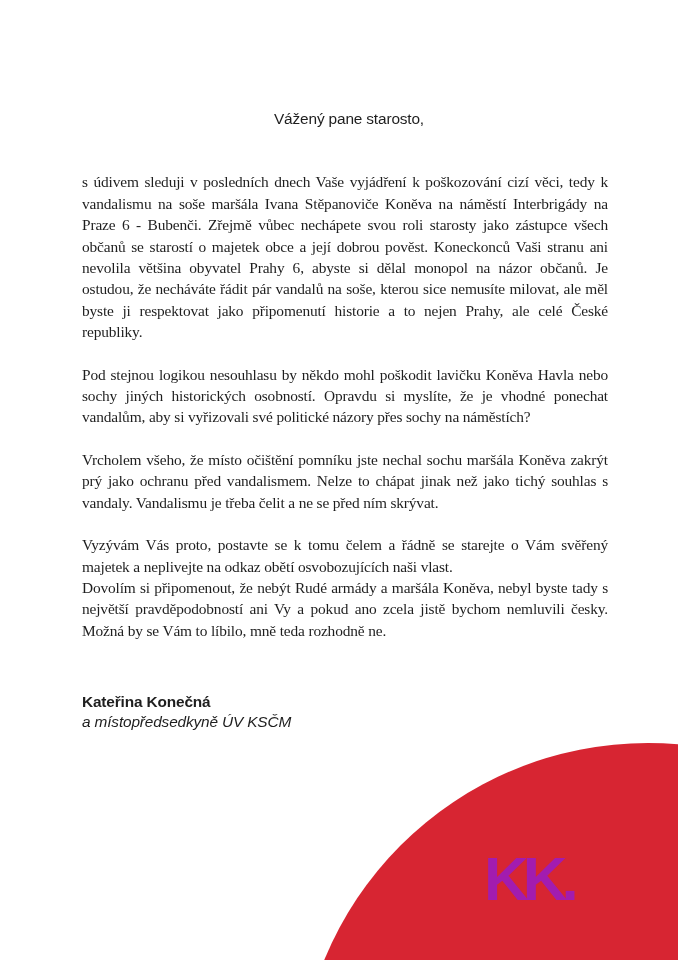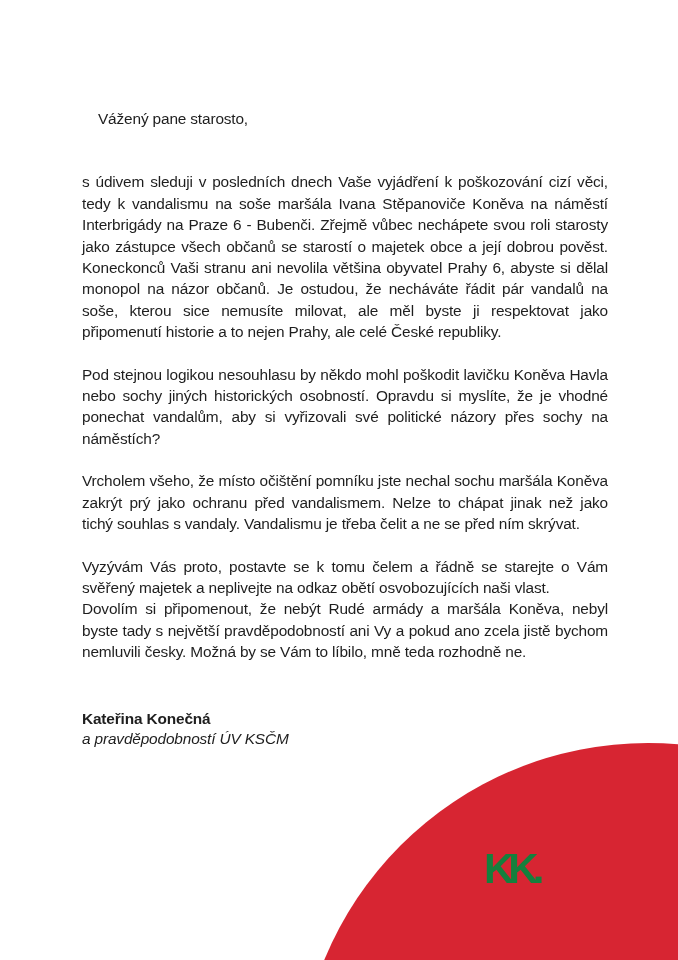--- a/index.html
+++ b/index.html
@@ -23,34 +23,36 @@
     .letter {
       position: absolute;
       left: 82px;
       top: 108px;
       width: 526px;
       font-size: 15.4px;
       line-height: 21.4px;
       letter-spacing: -0.15px;
     }
     .salutation {
-      margin: 0 0 42px 16px;
+      margin: 0 0 42px 8px;
+      text-align: center;
     }
     .para {
       margin: 0 0 21px 0;
       text-align: justify;
+      font-family: Liberation Serif, serif;
     }
     .para.last {
       margin-bottom: 0;
       text-align: justify;
     }
     .signature {
       position: absolute;
       left: 82px;
-      top: 709px;
+      top: 692px;
       font-size: 15.4px;
       line-height: 20px;
       letter-spacing: -0.15px;
     }
     .sig-name {
       font-weight: bold;
     }
     .sig-role {
       font-style: italic;
     }
@@ -62,23 +64,23 @@
       height: 700px;
       border-radius: 50%;
       background: #d72532;
     }
     .logo {
       position: absolute;
       left: 484px;
       top: 848px;
       font-family: "Liberation Sans", sans-serif;
       font-weight: bold;
-      font-size: 42px;
+      font-size: 62px;
       letter-spacing: -6px;
-      color: #15803d;
+      color: #a21caf;
       line-height: 1;
     }
   </style>
 </head>
 <body>
 
 <div class="page">
 
   <div class="red-circle"></div>
   <div class="logo">KK.</div>
@@ -87,16 +89,16 @@
     <p class="salutation">Vážený pane starosto,</p>
     <p class="para">s údivem sleduji v posledních dnech Vaše vyjádření k poškozování cizí věci, tedy k vandalismu na soše maršála Ivana Stěpanoviče Koněva na náměstí Interbrigády na Praze 6 - Bubenči. Zřejmě vůbec nechápete svou roli starosty jako zástupce všech občanů se starostí o majetek obce a její dobrou pověst. Koneckonců Vaši stranu ani nevolila většina obyvatel Prahy 6, abyste si dělal monopol na názor občanů. Je ostudou, že necháváte řádit pár vandalů na soše, kterou sice nemusíte milovat, ale měl byste ji respektovat jako připomenutí historie a to nejen Prahy, ale celé České republiky.</p>
     <p class="para">Pod stejnou logikou nesouhlasu by někdo mohl poškodit lavičku Koněva Havla nebo sochy jiných historických osobností. Opravdu si myslíte, že je vhodné ponechat vandalům, aby si vyřizovali své politické názory přes sochy na náměstích?</p>
     <p class="para">Vrcholem všeho, že místo očištění pomníku jste nechal sochu maršála Koněva zakrýt prý jako ochranu před vandalismem. Nelze to chápat jinak než jako tichý souhlas s vandaly. Vandalismu je třeba čelit a ne se před ním skrývat.</p>
     <p class="para last">Vyzývám Vás proto, postavte se k tomu čelem a řádně se starejte o Vám svěřený majetek a neplivejte na odkaz obětí osvobozujících naši vlast.</p>
     <p class="para">Dovolím si připomenout, že nebýt Rudé armády a maršála Koněva, nebyl byste tady s největší pravděpodobností ani Vy a pokud ano zcela jistě bychom nemluvili česky. Možná by se Vám to líbilo, mně teda rozhodně ne.</p>
   </div>
 
   <div class="signature">
     <div class="sig-name">Kateřina Konečná</div>
-    <div class="sig-role">a pravděpodobností ÚV KSČM</div>
+    <div class="sig-role">a místopředsedkyně ÚV KSČM</div>
   </div>
 
 </div>
 
 </body></html>

